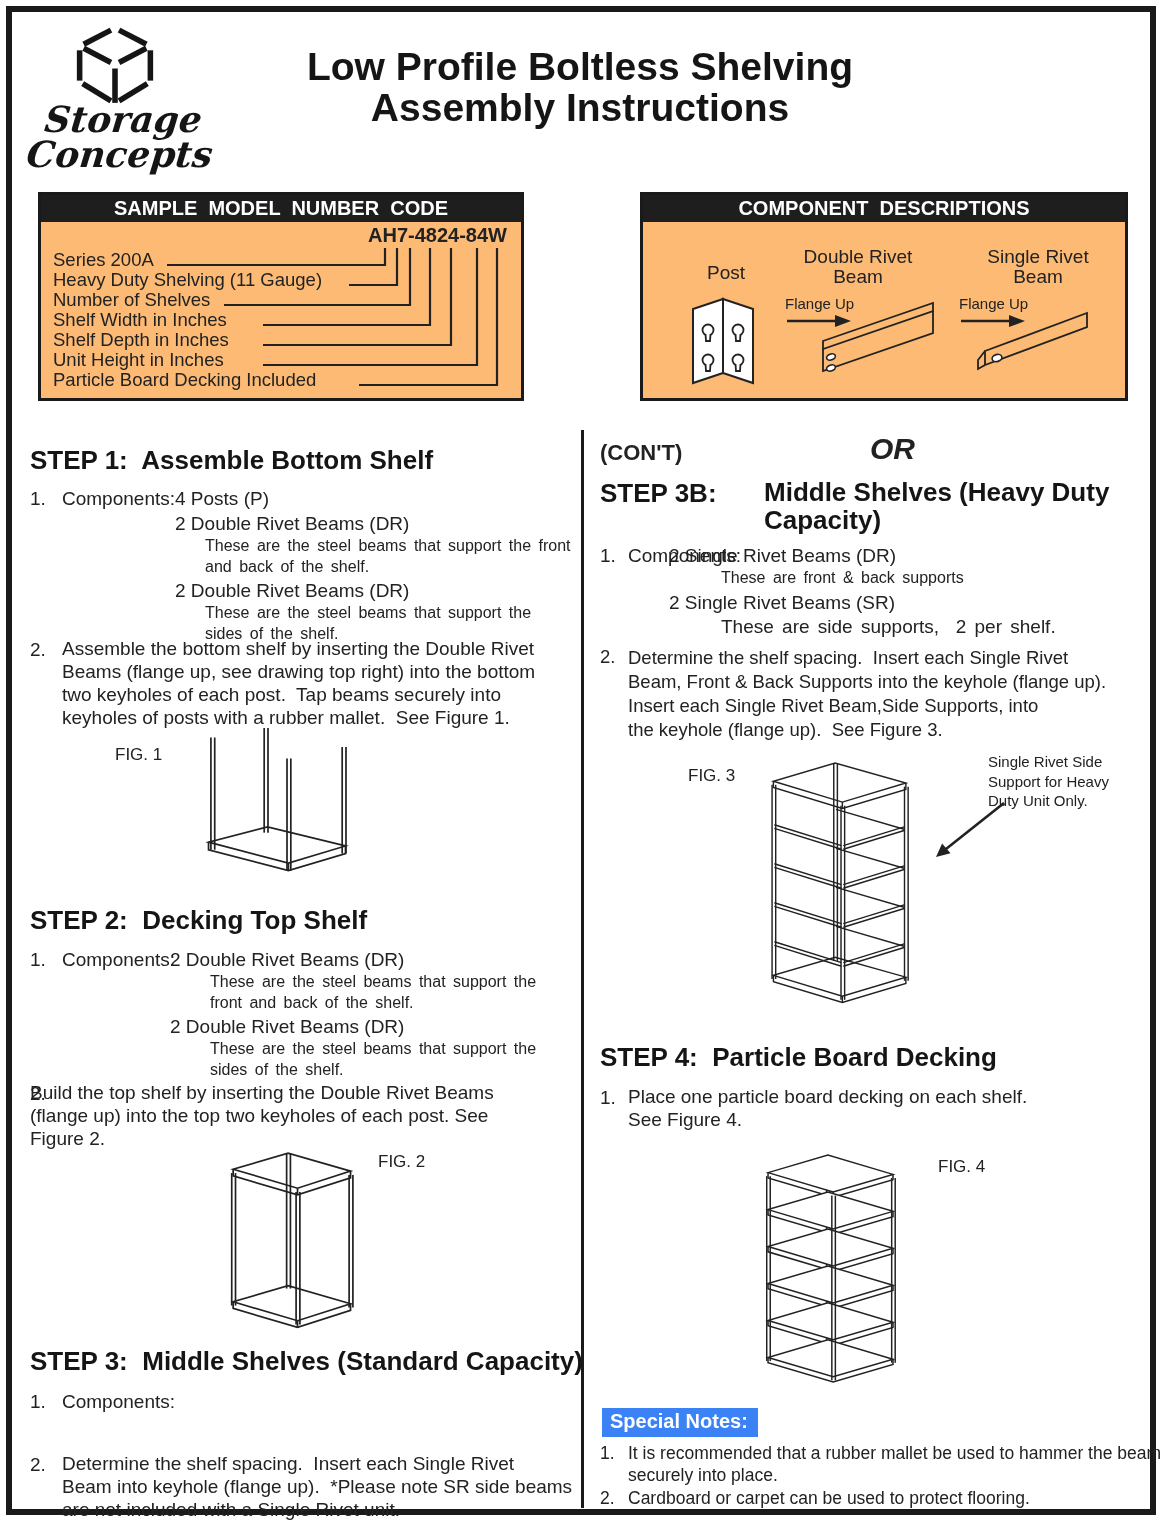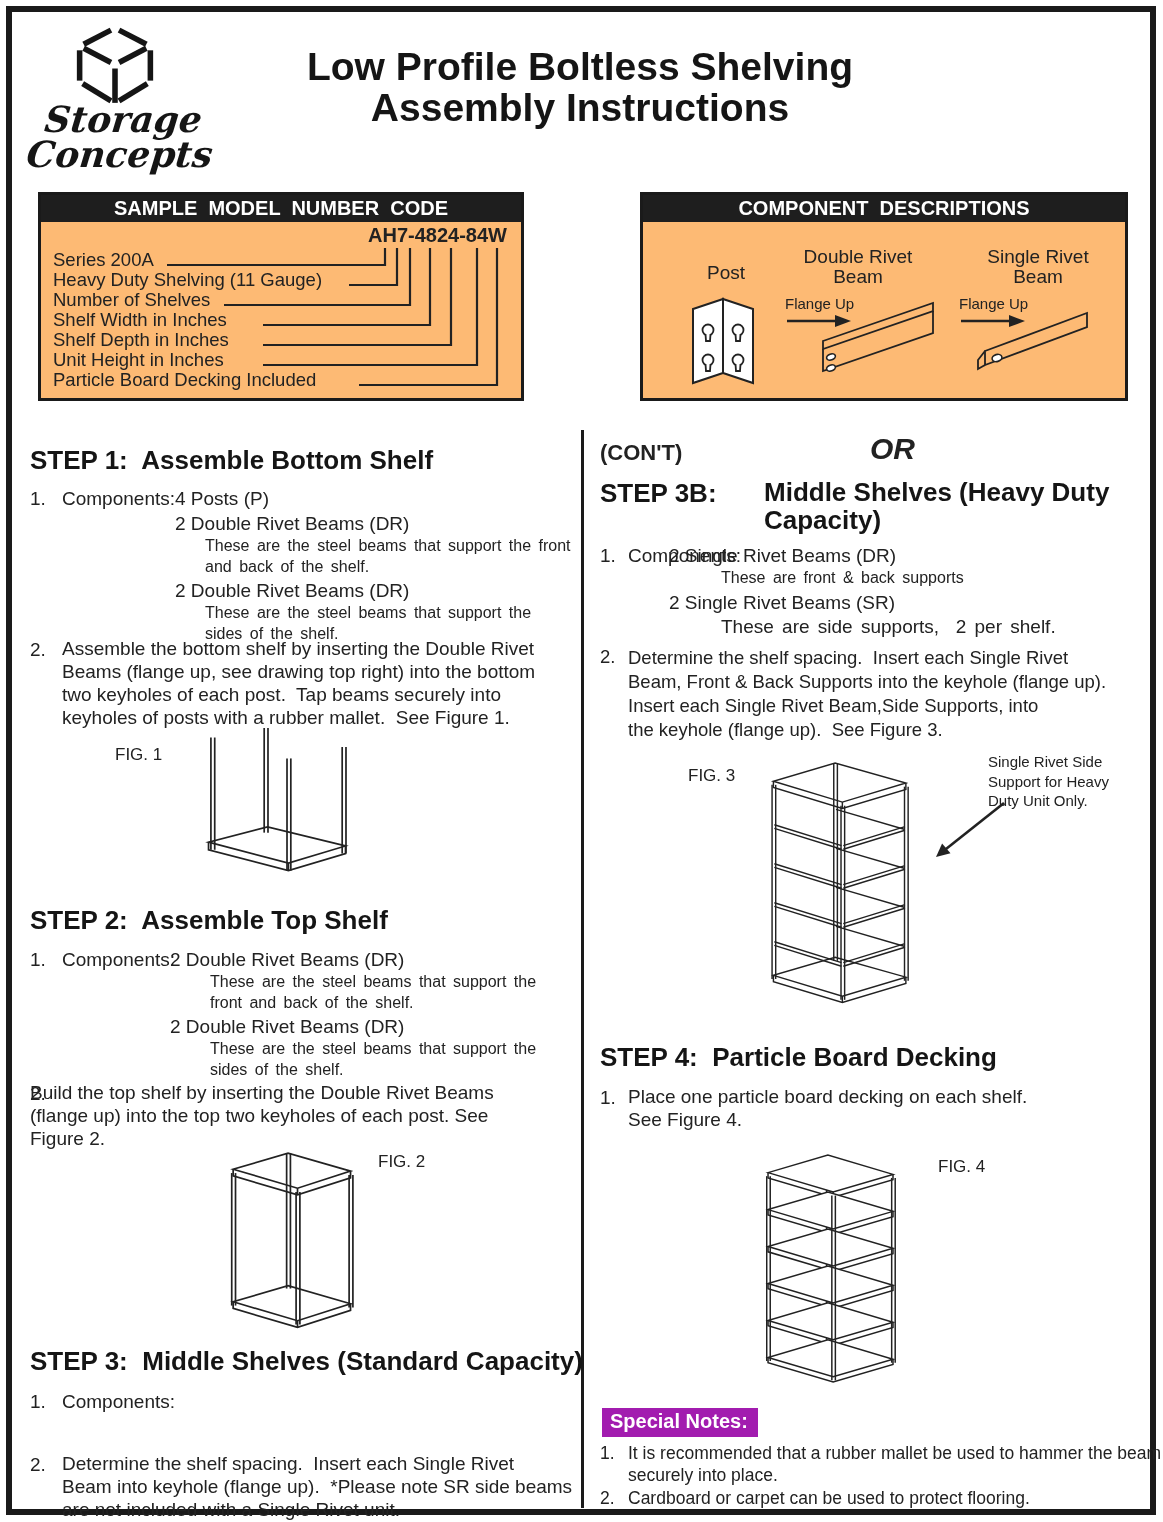--- a/index.html
+++ b/index.html
@@ -30,21 +30,21 @@
   .divider{position:absolute;left:581px;top:430px;width:3px;height:1078px;background:#1a1a1a;}
 
   .step-h{position:absolute;font-weight:bold;font-size:26px;color:#151515;white-space:pre;}
   .item{position:absolute;font-size:19px;line-height:1.22;}
   .inum{position:absolute;left:0;top:0;}
   .ibody{line-height:1.21;}
   .note{font-size:16px;word-spacing:3px;line-height:1.28;}
   .figlabel{position:absolute;font-size:17px;white-space:pre;}
   .cont{position:absolute;font-weight:bold;font-size:22px;white-space:pre;}
   .or{position:absolute;font-weight:bold;font-style:italic;font-size:30px;}
-  .sn-head{position:absolute;background:#a21caf;color:#fff;font-weight:bold;font-size:20px;
+  .sn-head{position:absolute;background:#3b82f6;color:#fff;font-weight:bold;font-size:20px;
     padding:2px 10px 4px 8px;white-space:pre;}
   .sn-item{position:absolute;font-size:17.5px;line-height:1.28;}
   .annot{position:absolute;font-size:15px;line-height:1.3;white-space:pre-line;}
   svg{display:block;}
 </style>
 </head>
 <body>
 
 <div class="page">
   <div class="frame"></div>
@@ -182,21 +182,21 @@
         <polygon points="30,122 114,144 174,126 92,106"></polygon>
         <path d="M30,122 L30,130 L114,152 L174,134 L174,126"></path>
         <line x1="114" y1="144" x2="114" y2="152"></line>
         <line x1="32.5" y1="12" x2="32.5" y2="130"></line>
           <line x1="36.5" y1="12" x2="36.5" y2="130"></line>
         <line x1="112.5" y1="34" x2="112.5" y2="152"></line>
           <line x1="116.5" y1="34" x2="116.5" y2="152"></line>
       </g>
     </svg>
 
-    <div class="step-h" style="top:473px;">STEP 2:  Assemble Top Shelf</div>
+    <div class="step-h" style="top:473px;">STEP 2:  Decking Top Shelf</div>
 
     <div class="item" style="top:516px;width:548px;">
       <span class="inum">1.</span>
       <span class="abs" style="left:32px;">Components:</span>
       <div style="margin-left:140px;">
         <div class="pre">2 Double Rivet Beams (DR)</div>
         <div class="note pre" style="margin-left:40px;margin-top:1px;">These are the steel beams that support the
 front and back of the shelf.</div>
         <div class="pre" style="margin-top:2px;">2 Double Rivet Beams (DR)</div>
         <div class="note pre" style="margin-left:40px;margin-top:1px;">These are the steel beams that support the

